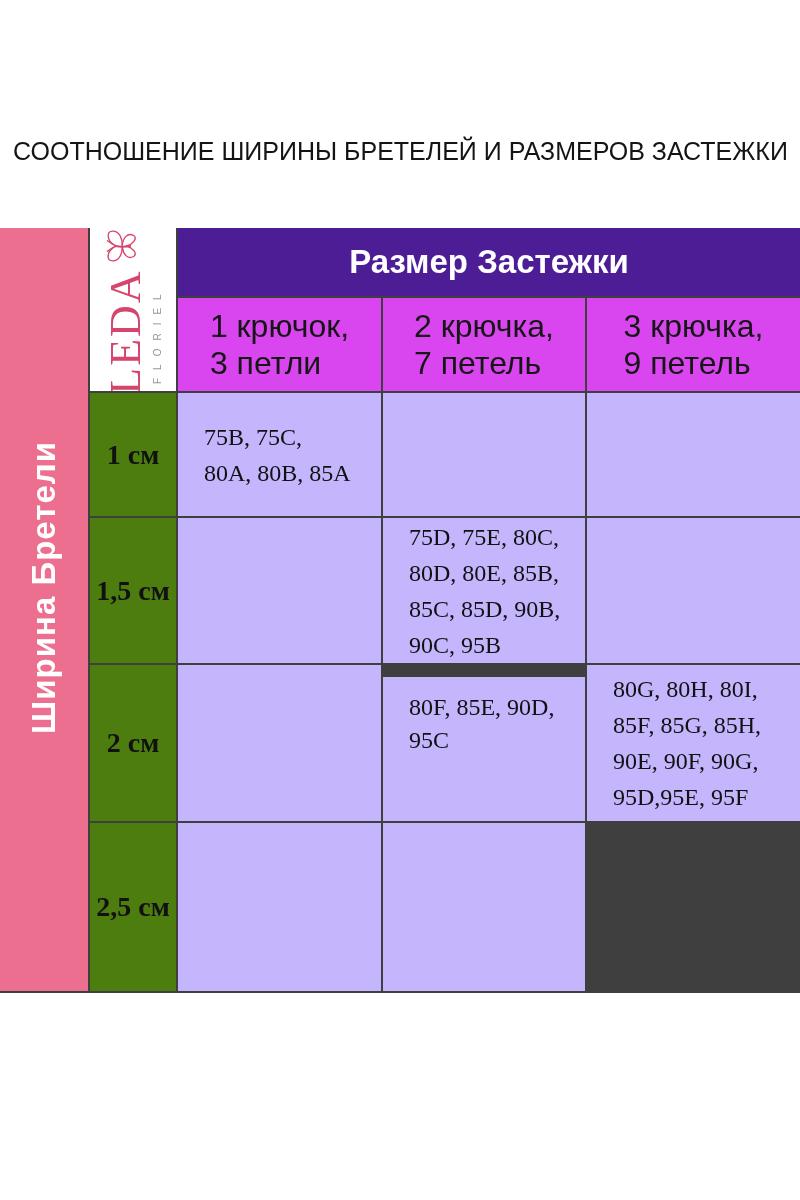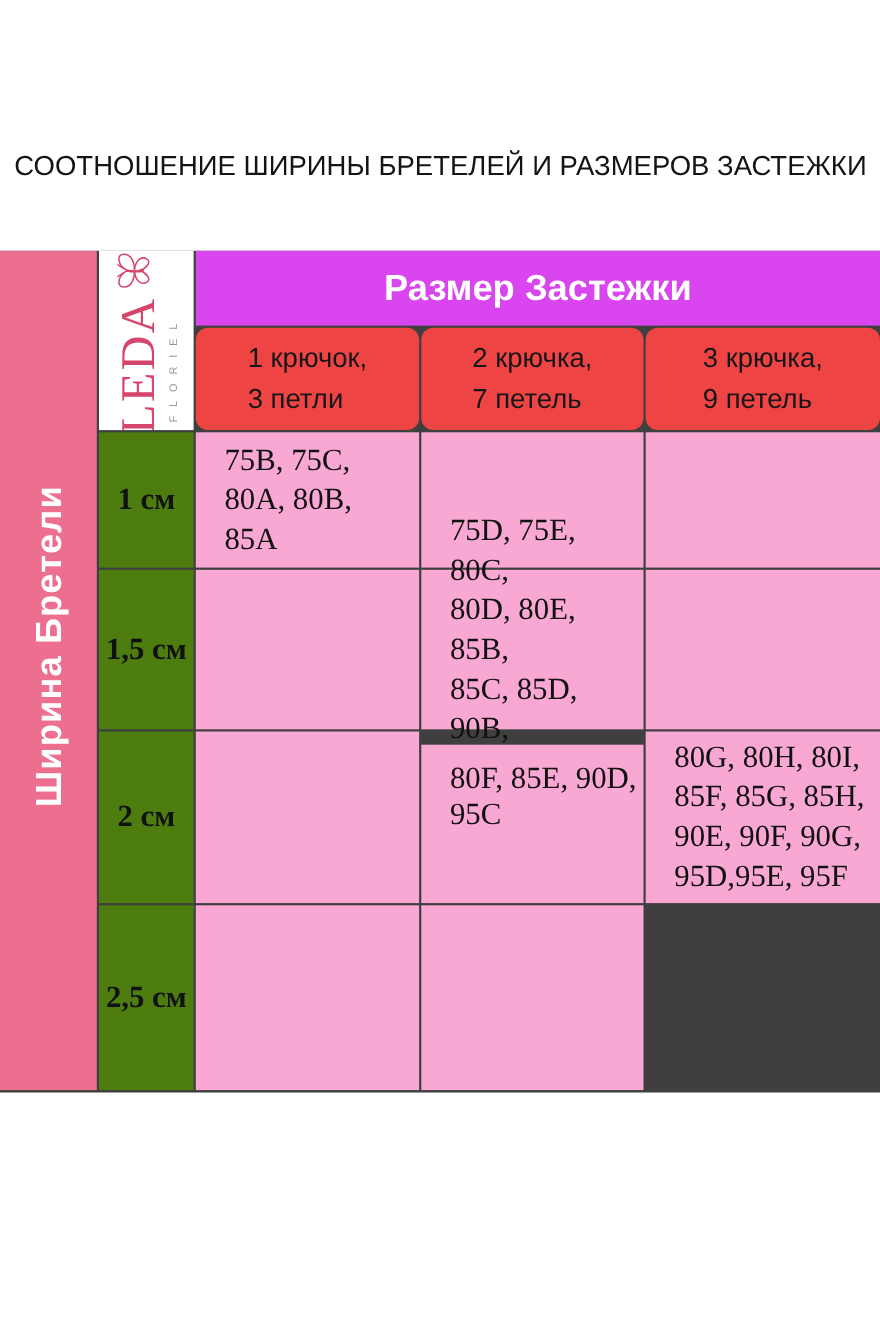--- a/index.html
+++ b/index.html
@@ -102,62 +102,61 @@
     margin-top: 3px;
     align-self: flex-start;
     padding-left: 6px;
     white-space: nowrap;
   }
 
   
   .main-header {
     grid-column: 3 / span 3;
     grid-row: 1;
-    background: #d946ef;
+    background: #4c1d95;
     display: flex;
     align-items: center;
     justify-content: center;
     color: #ffffff;
     font-weight: bold;
     font-size: 33px;
   }
 
   
   .col-header {
     grid-row: 2;
-    background: #ef4444;
+    background: #d946ef;
     color: #161616;
-    font-size: 25px;
+    font-size: 32px;
     line-height: 37px;
     display: flex;
     align-items: center;
     justify-content: center;
     text-align: left;
     white-space: pre-line;
-    border-radius: 11px;
   }
 
   
   .row-label {
     grid-column: 2;
     background: #4d7c0f;
     display: flex;
     align-items: center;
     justify-content: center;
     font-family: "Liberation Serif", serif;
     font-weight: bold;
     font-size: 28px;
     color: #111111;
   }
 
   
   .data-cell {
-    background: #f9a8d4;
+    background: #c4b5fd;
     font-family: "Liberation Serif", serif;
-    font-size: 28px;
+    font-size: 24px;
     line-height: 36px;
     color: #111111;
     display: flex;
     flex-direction: column;
     justify-content: center;
     padding-left: 26px;
     padding-right: 6px;
     white-space: pre-line;
   }
   .data-cell.v-top {

